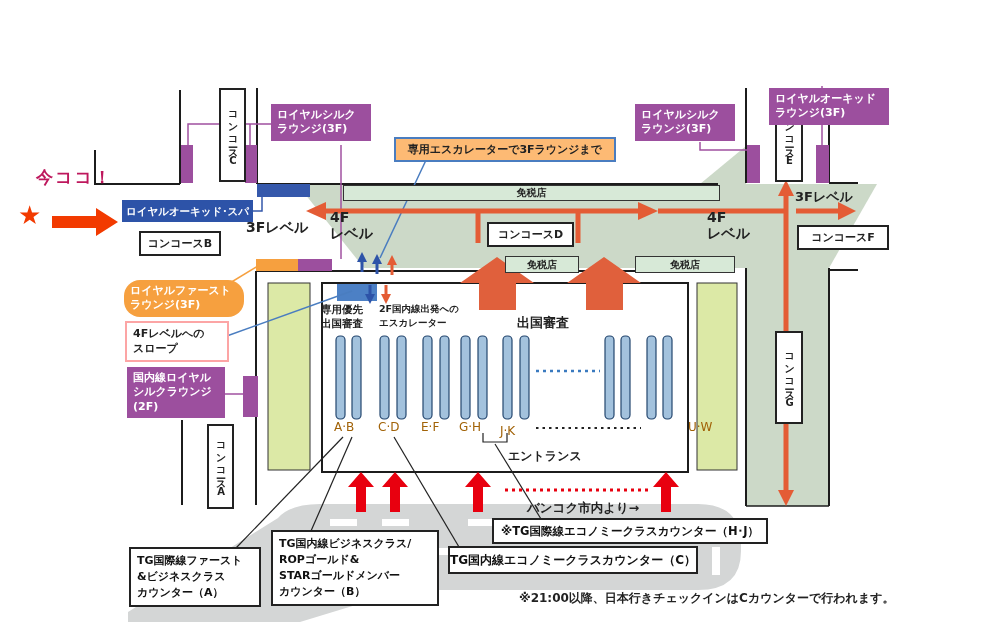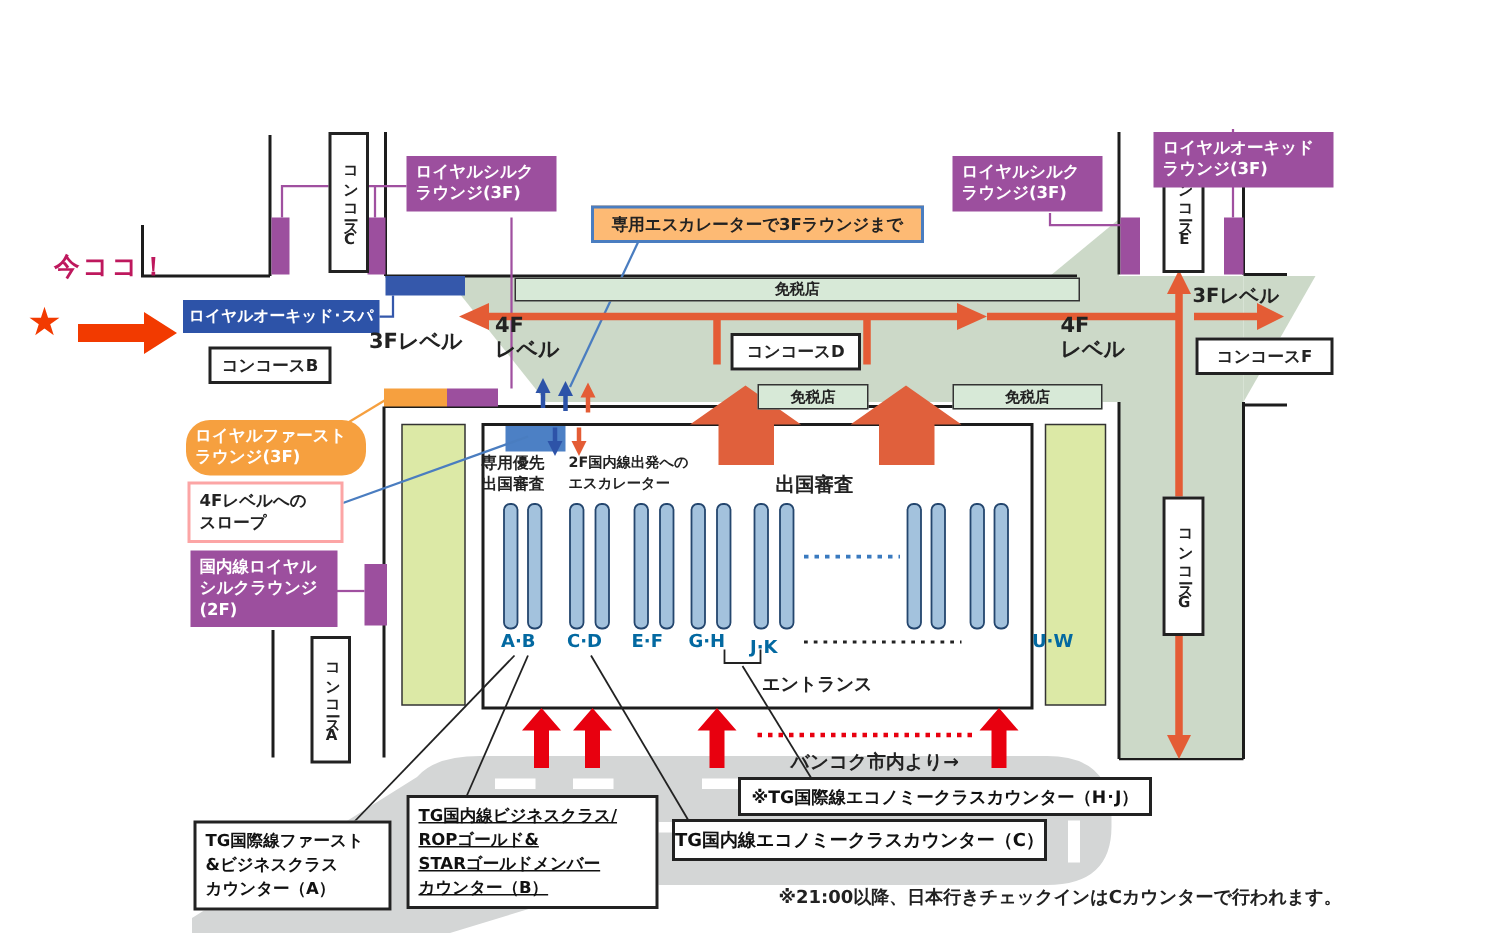--- a/index.html
+++ b/index.html
@@ -20,21 +20,21 @@
         display:flex;align-items:center;justify-content:center;}
   .bbox2{background:#fff;border:2px solid #fca5a5;font-weight:bold;font-size:11px;
         line-height:1.4;padding:3px 6px;}
   .vbox{background:#fff;border:2px solid #222;font-weight:bold;font-size:10px;
         writing-mode:vertical-rl;text-orientation:upright;display:flex;align-items:center;
         justify-content:center;letter-spacing:1px;}
   .df{background:#d7e9d7;border:1px solid #333;font-weight:bold;font-size:10px;
       display:flex;align-items:center;justify-content:center;color:#222;}
   .plain{font-weight:bold;color:#222;}
   .callout{background:#fff;border:2px solid #222;font-weight:bold;color:#111;}
-  .cletter{font-weight:bold;font-size:12px;color:#0369a1;}
+  .cletter{font-weight:normal;font-size:12px;color:#a16207;}
 </style>
 </head>
 <body>
 
 <div class="stage">
 
   <svg class="layer" viewBox="0 0 1006 625">
 
     <g>
       <polygon points="297,184 746,184 746,268 364,268" fill="#ccd9c8"></polygon>
@@ -245,21 +245,21 @@
   <div class="abs cletter" style="left:378px;top:420px;">C·D</div>
   <div class="abs cletter" style="left:421px;top:420px;">E·F</div>
   <div class="abs cletter" style="left:459px;top:420px;">G·H</div>
   <div class="abs cletter" style="left:500px;top:424px;">J·K</div>
   <div class="abs cletter" style="left:644px;top:420px;margin-left:44px;">U·W</div>
 
   <div class="abs plain" style="left:527px;top:500px;font-size:12.5px;">バンコク市内より→</div>
 
   <div class="abs callout" style="left:448px;top:546px;width:246px;height:24px;font-size:12px;display:flex;align-items:center;justify-content:center;">TG国内線エコノミークラスカウンター（C）</div>
   <div class="abs callout" style="left:492px;top:518px;width:272px;height:22px;font-size:11.5px;display:flex;align-items:center;justify-content:center;">※TG国際線エコノミークラスカウンター（H･J）</div>
-  <div class="abs callout" style="left:271px;top:530px;width:152px;font-size:11px;line-height:1.45;padding:4px 6px;text-decoration:underline;">
+  <div class="abs callout" style="left:271px;top:530px;width:152px;font-size:11px;line-height:1.45;padding:4px 6px;">
     <div>TG国内線ビジネスクラス/</div>
     <div>ROPゴールド&amp;</div>
     <div>STARゴールドメンバー</div>
     <div>カウンター（B）</div>
   </div>
   <div class="abs callout" style="left:129px;top:547px;width:116px;font-size:11px;line-height:1.45;padding:4px 6px;">
     <div>TG国際線ファースト</div>
     <div>&amp;ビジネスクラス</div>
     <div>カウンター（A）</div>
   </div>

